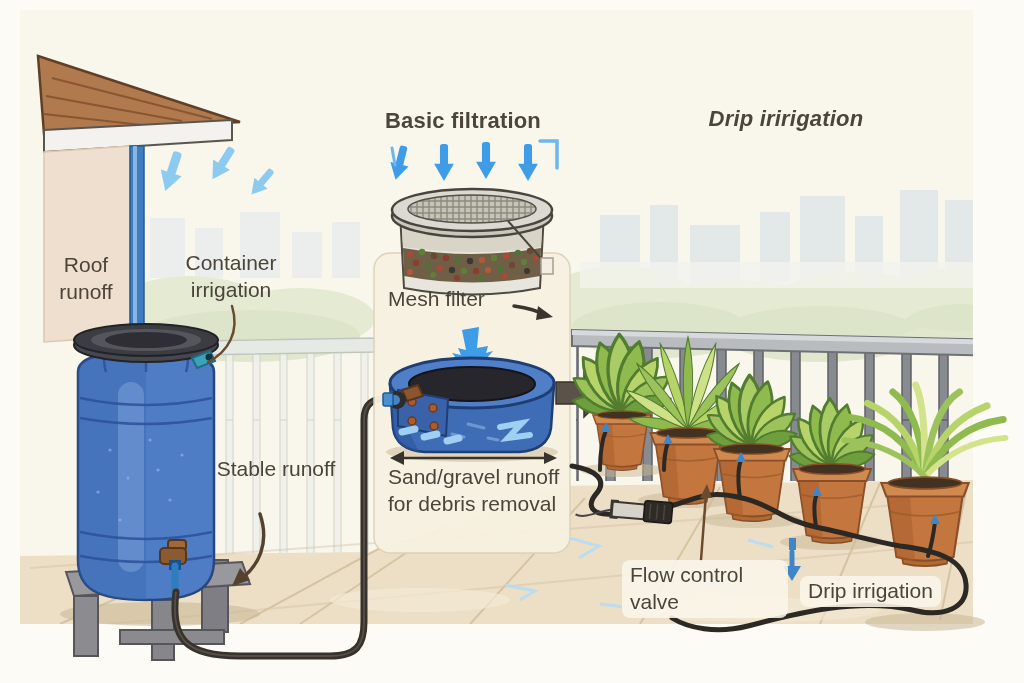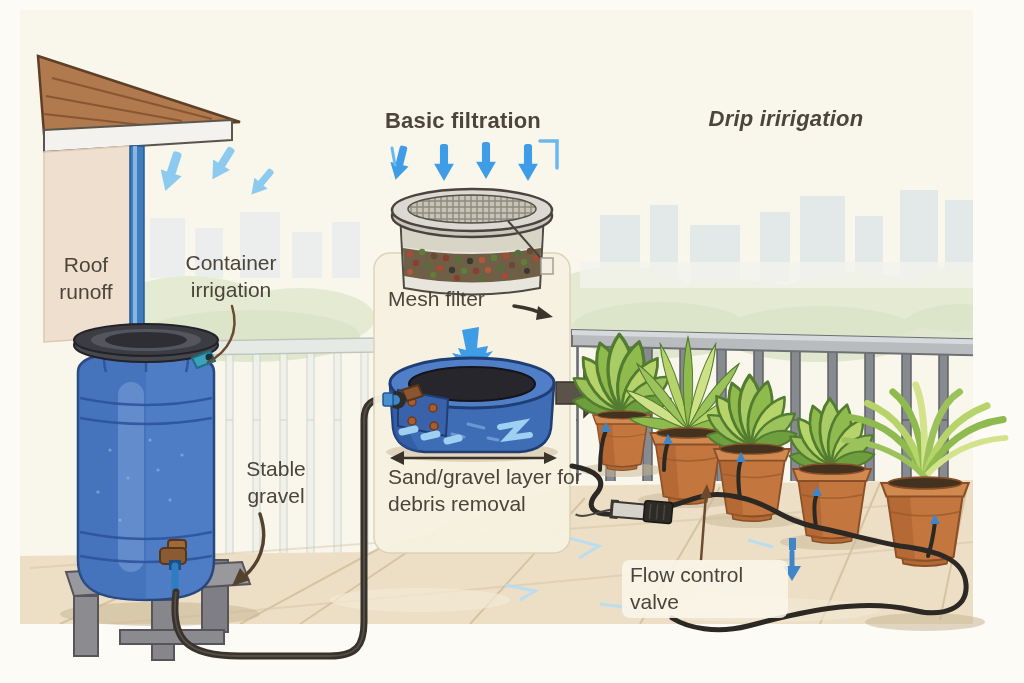--- a/index.html
+++ b/index.html
@@ -437,17 +437,18 @@
     <polygon points="783,566 801,566 792,581" fill="#3f86c8"></polygon>
   </g>
 </svg>
 
 <div class="heading" style="left:353px;top:108px;width:220px;">Basic filtration</div>
 <div class="heading" style="left:676px;top:106px;width:220px;font-style:italic;">Drip iririgation</div>
 
 <div class="lbl center" style="left:36px;top:228px;width:100px;margin-top:24px;">Roof runoff</div>
 <div class="lbl center" style="left:156px;top:250px;width:150px;">Container irrigation</div>
 <div class="lbl" style="left:388px;top:286px;width:120px;">Mesh filter</div>
-<div class="lbl center" style="left:216px;top:456px;width:120px;">Stable gravel</div>
-<div class="lbl" style="left:388px;top:464px;width:200px;">Sand/gravel layer for debris removal</div>
+<div class="lbl center" style="left:216px;top:456px;width:120px;">Stable runoff</div>
+<div class="lbl" style="left:388px;top:464px;width:200px;">Sand/gravel runoff for debris removal</div>
 <div class="lbl pill" style="left:622px;top:560px;width:150px;">Flow control valve</div>
+<div class="lbl pill" style="left:800px;top:576px;white-space:nowrap;">Drip irrigation</div>
 
 </div>
 
 </body></html>

